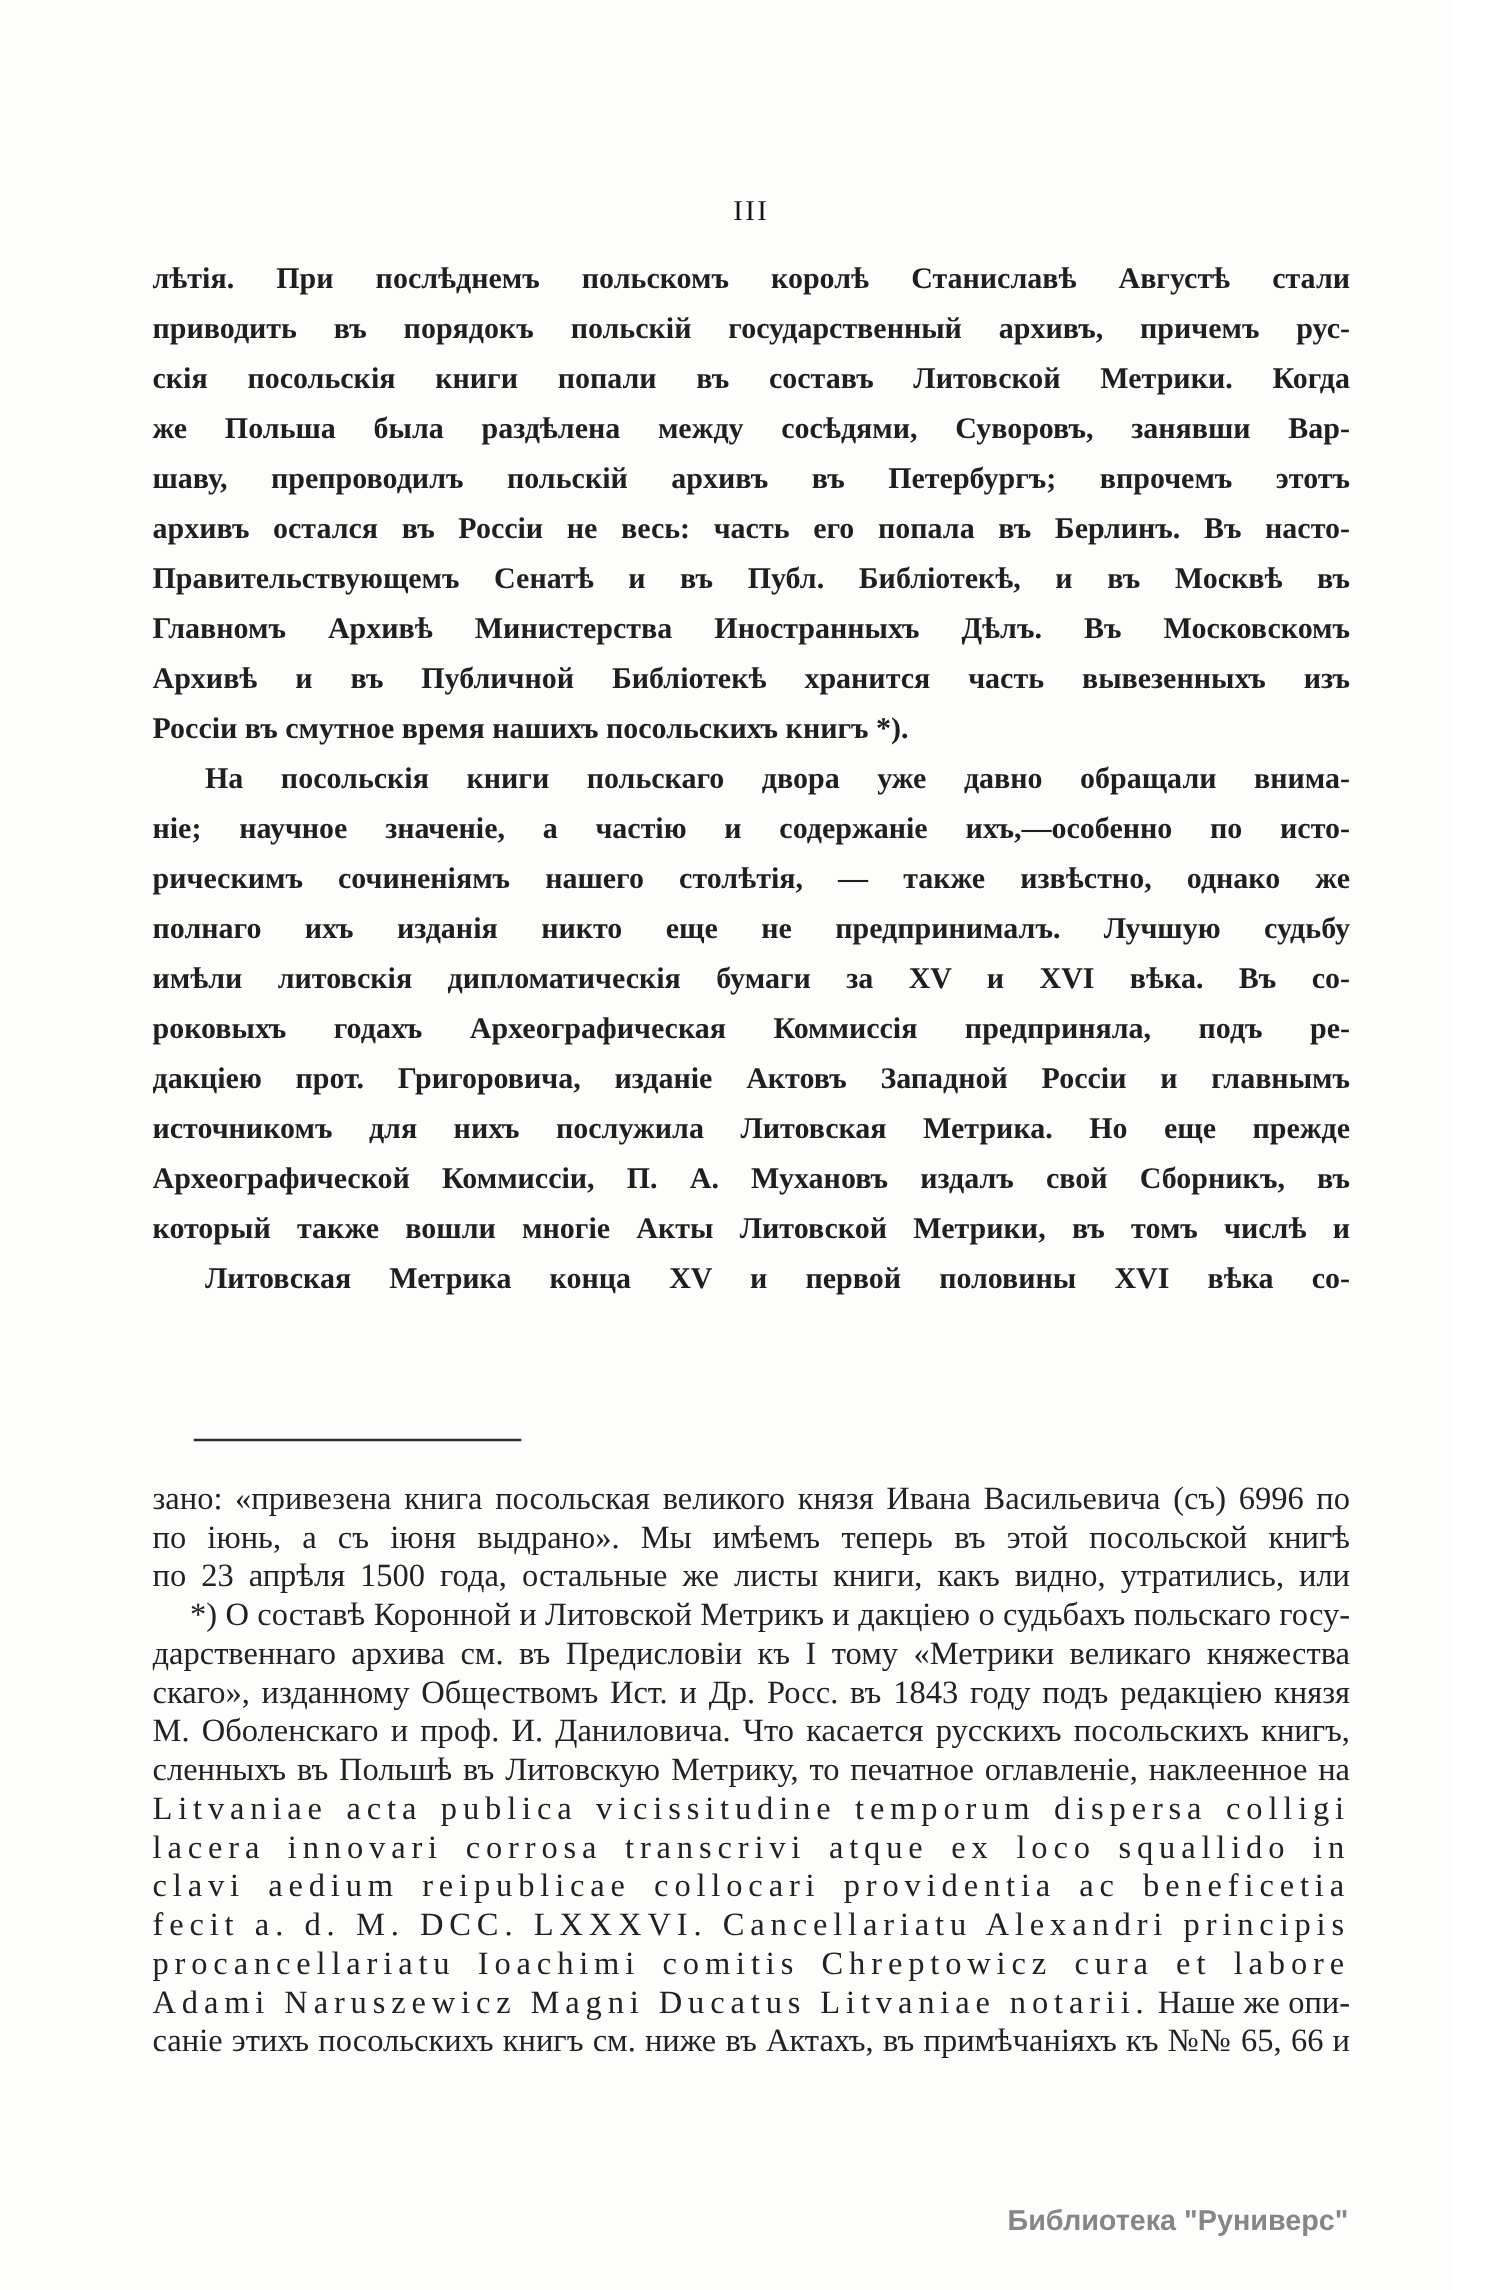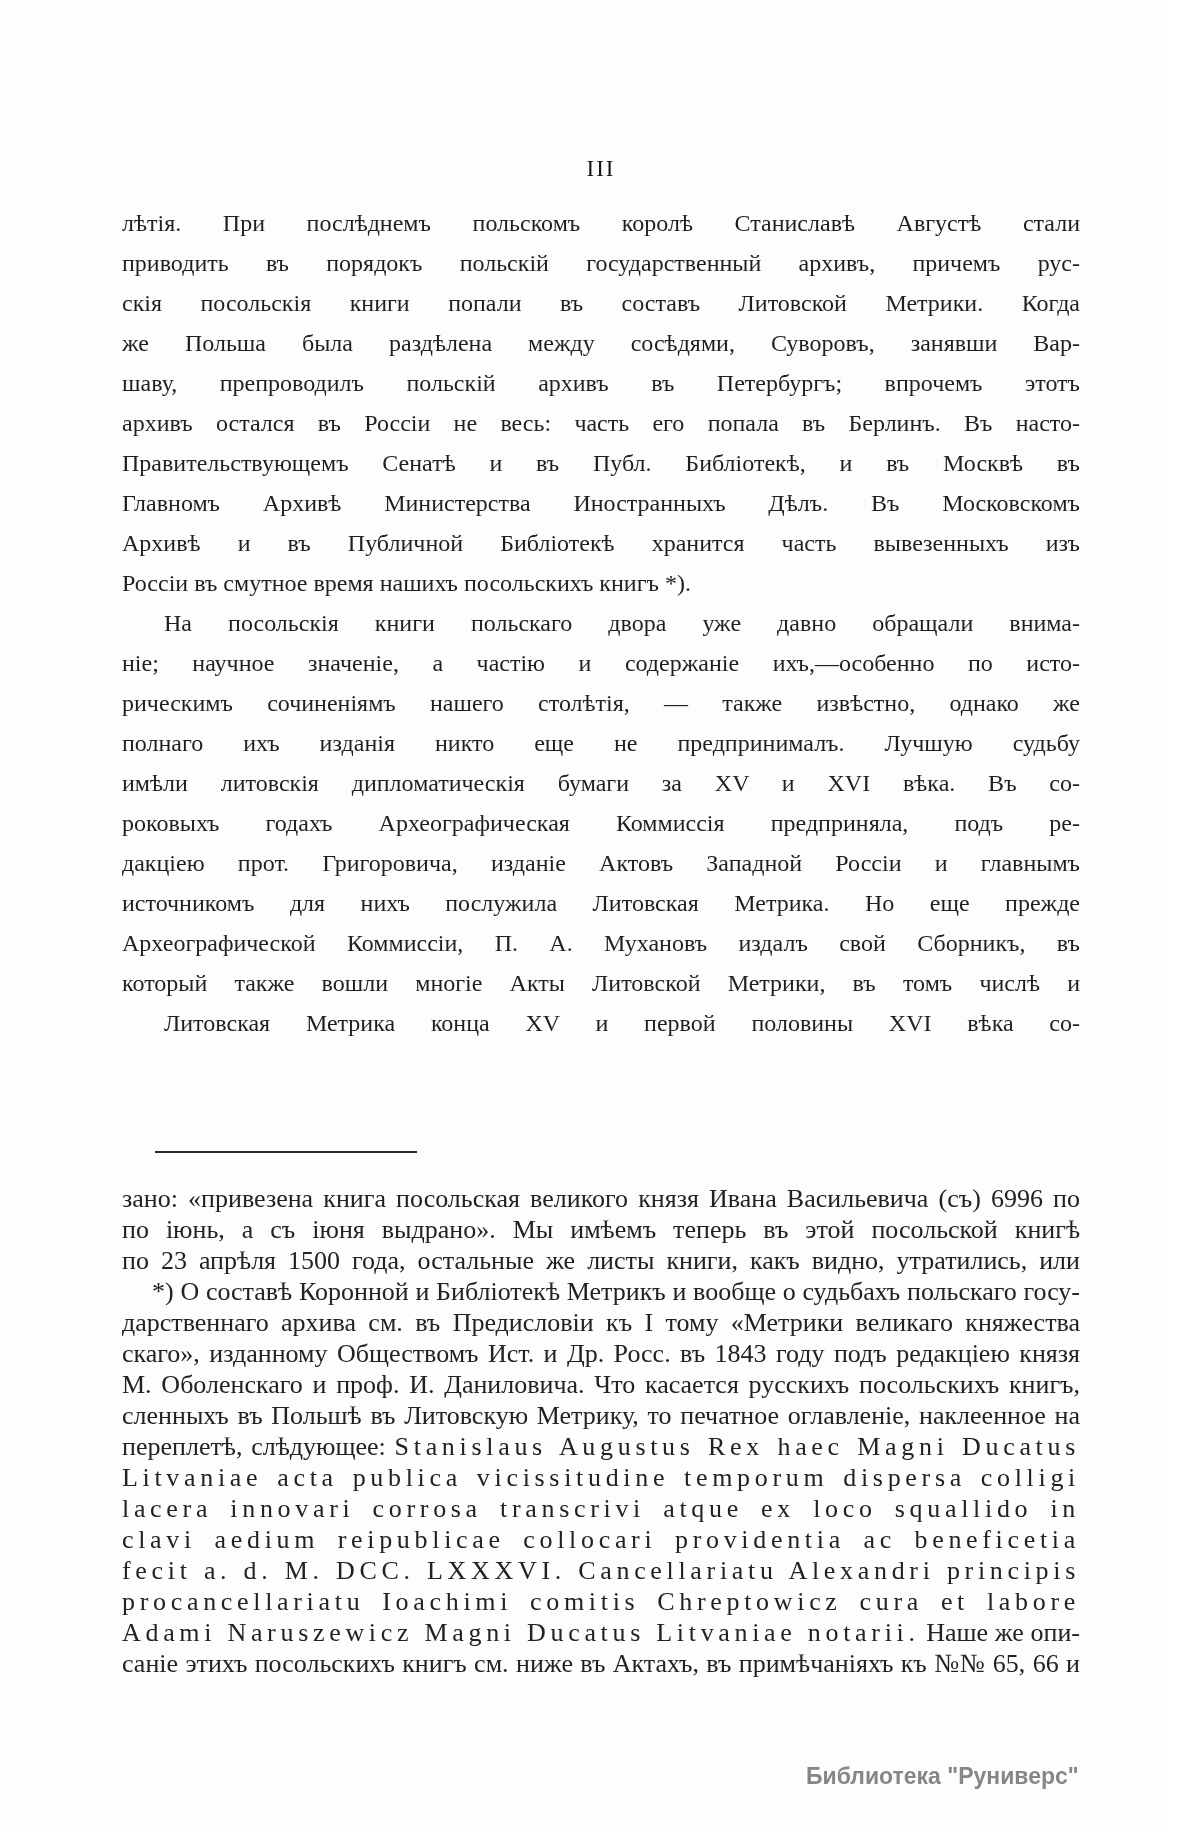--- a/index.html
+++ b/index.html
@@ -25,20 +25,21 @@
     font-size: 23px;
     letter-spacing: 2px;
     color: #161616;
   }
   .body-text {
     position: absolute;
     top: 203px;
     left: 122px;
     width: 958px;
     font-size: 24px;
+    font-weight: bold;
   }
   .body-text .line {
     height: 40px;
     line-height: 40px;
   }
   .footnote-separator {
     position: absolute;
     top: 1151px;
     left: 155px;
     width: 262px;
@@ -114,26 +115,25 @@
       <div class="line"><span>который также вошли многіе Акты Литовской Метрики, въ томъ числѣ и</span></div>
       <div class="line indent"><span>Литовская Метрика конца XV и первой половины XVI вѣка со-</span></div>
     </div>
 
   <div class="footnote-separator"></div>
 
   <div class="footnote-text">
       <div class="line"><span>зано: «привезена книга посольская великого князя Ивана Васильевича (съ) 6996 по 7008 годъ</span></div>
       <div class="line"><span>по іюнь, а съ іюня выдрано». Мы имѣемъ теперь въ этой посольской книгѣ посольства</span></div>
       <div class="line end"><span>по 23 апрѣля 1500 года, остальные же листы книги, какъ видно, утратились, или сгнили.</span></div>
-      <div class="line indent"><span>*) О составѣ Коронной и Библіотекѣ Метрикъ и вообще о судьбахъ польскаго госу-</span></div>
+      <div class="line indent"><span>*) О составѣ Коронной и Литовской Метрикъ и дакціею о судьбахъ польскаго госу-</span></div>
       <div class="line"><span>дарственнаго архива см. въ Предисловіи къ I тому «Метрики великаго княжества Литов-</span></div>
       <div class="line"><span>скаго», изданному Обществомъ Ист. и Др. Росс. въ 1843 году подъ редакціею князя</span></div>
       <div class="line"><span>М. Оболенскаго и проф. И. Даниловича. Что касается русскихъ посольскихъ книгъ, зачи-</span></div>
       <div class="line"><span>сленныхъ въ Польшѣ въ Литовскую Метрику, то печатное оглавленіе, наклеенное на ихъ</span></div>
-      <div class="line"><span>переплетѣ, слѣдующее: </span><span class="ls">Stanislaus Augustus Rex haec Magni Ducatus</span></div>
       <div class="line"><span class="ls">Litvaniae acta publica vicissitudine temporum dispersa colligi</span></div>
       <div class="line"><span class="ls">lacera innovari corrosa transcrivi atque ex loco squallido in con-</span></div>
       <div class="line"><span class="ls">clavi aedium reipublicae collocari providentia ac beneficetia sua</span></div>
       <div class="line"><span class="ls">fecit a. d. M. DCC. LXXXVI. Cancellariatu Alexandri principis Sapieha</span></div>
       <div class="line"><span class="ls">procancellariatu Ioachimi comitis Chreptowicz cura et labore</span></div>
       <div class="line"><span class="ls">Adami Naruszewicz Magni Ducatus Litvaniae notarii.</span><span> Наше же опи-</span></div>
       <div class="line end"><span>саніе этихъ посольскихъ книгъ см. ниже въ Актахъ, въ примѣчаніяхъ къ №№ 65, 66 и 83.</span></div>
     </div>
 
   <div class="watermark">Библиотека "Руниверс"</div>

